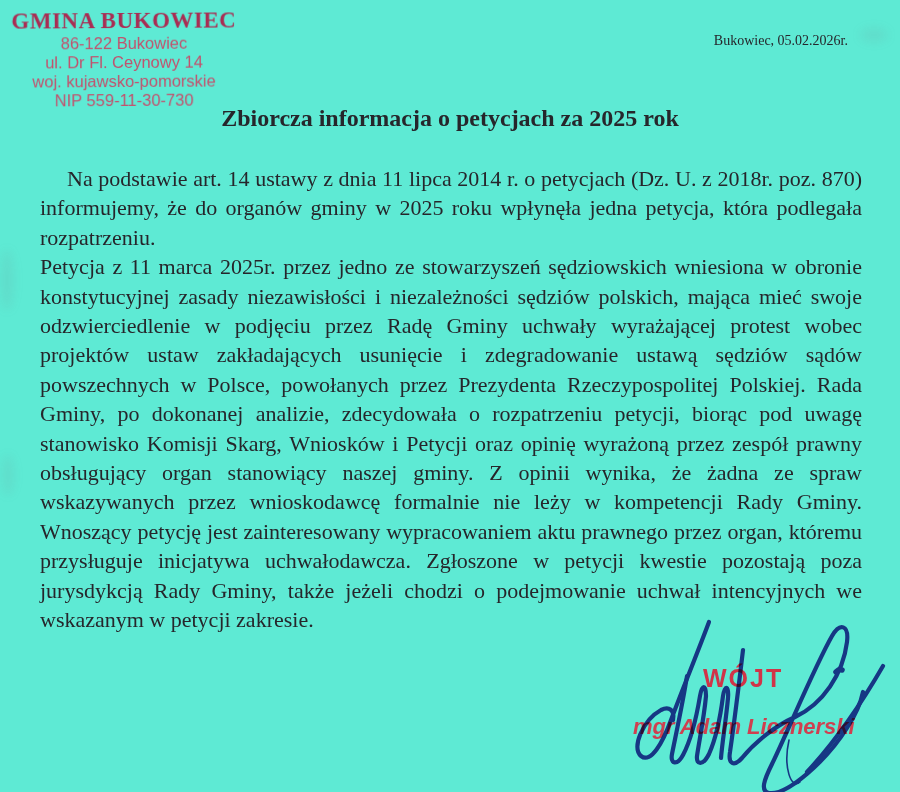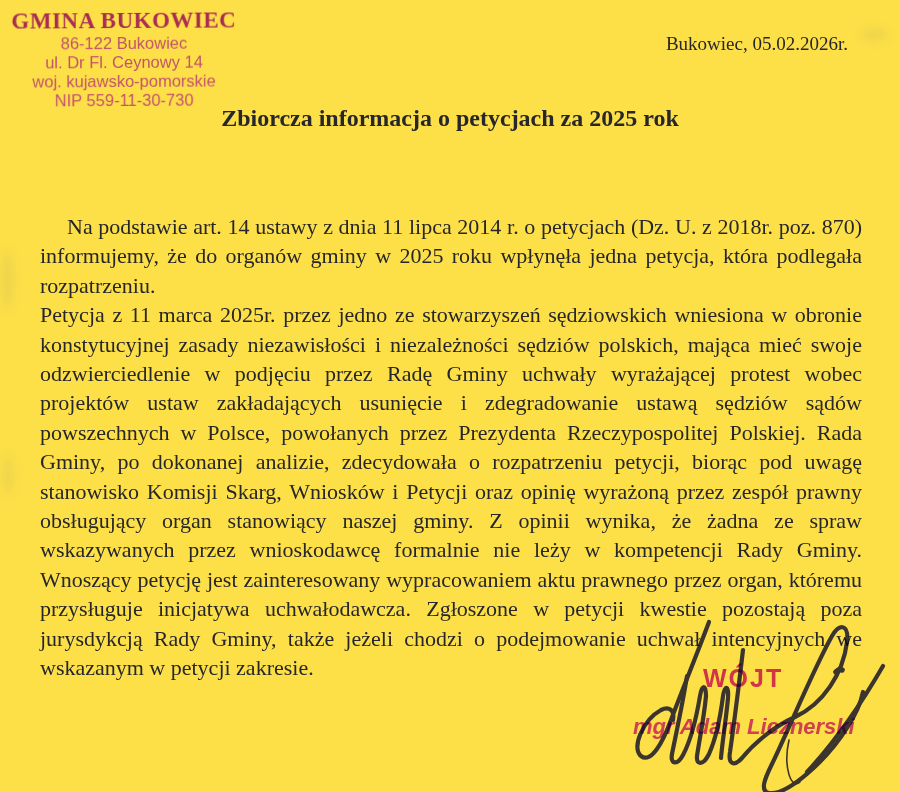--- a/index.html
+++ b/index.html
@@ -1,19 +1,19 @@
 <!DOCTYPE html>
 <html lang="pl"><head>
 <meta charset="utf-8">
 <style>
   html,body{margin:0;padding:0;background:#e8e8e8;}
   .page{
     position:relative;
     width:900px;height:792px;
-    background:#fde047;
+    background:#5eead4;
     overflow:hidden;
     font-family:"Liberation Serif", serif;
     color:#26262b;
   }
   
   .stamp-header{
     position:absolute;left:10px;top:8px;width:228px;
     text-align:center;line-height:19px;
     transform:rotate(-0.3deg);
   }
@@ -24,35 +24,35 @@
     filter:blur(.2px);
   }
   .stamp-line{
     font-family:"Liberation Sans", sans-serif;
     font-size:16.5px;color:#c2516d;
     filter:blur(.2px);
   }
   
   .date-line{
     position:absolute;top:33px;right:52px;
-    font-size:19px;
+    font-size:14px;
   }
   
   .doc-title{
     position:absolute;top:105px;left:0;width:100%;
     text-align:center;font-weight:bold;font-size:24px;
   }
   
   .body-text{
     position:absolute;left:40px;top:164px;width:822px;
     font-size:22px;line-height:29.4px;
     text-align:justify;
   }
   .body-text p{margin:0;}
-  .body-text p.indent{text-indent:27px;margin-top:48px;}
+  .body-text p.indent{text-indent:27px;}
   
   .signature-block{position:absolute;left:593px;top:612px;width:307px;height:180px;}
   .sig-stamp-title{
     position:absolute;left:110px;top:52px;
     font-family:"Liberation Sans", sans-serif;
     font-weight:bold;font-size:25px;letter-spacing:2px;
     color:#d03448;filter:blur(.3px);
   }
   .sig-stamp-name{
     position:absolute;left:40px;top:102px;width:260px;

